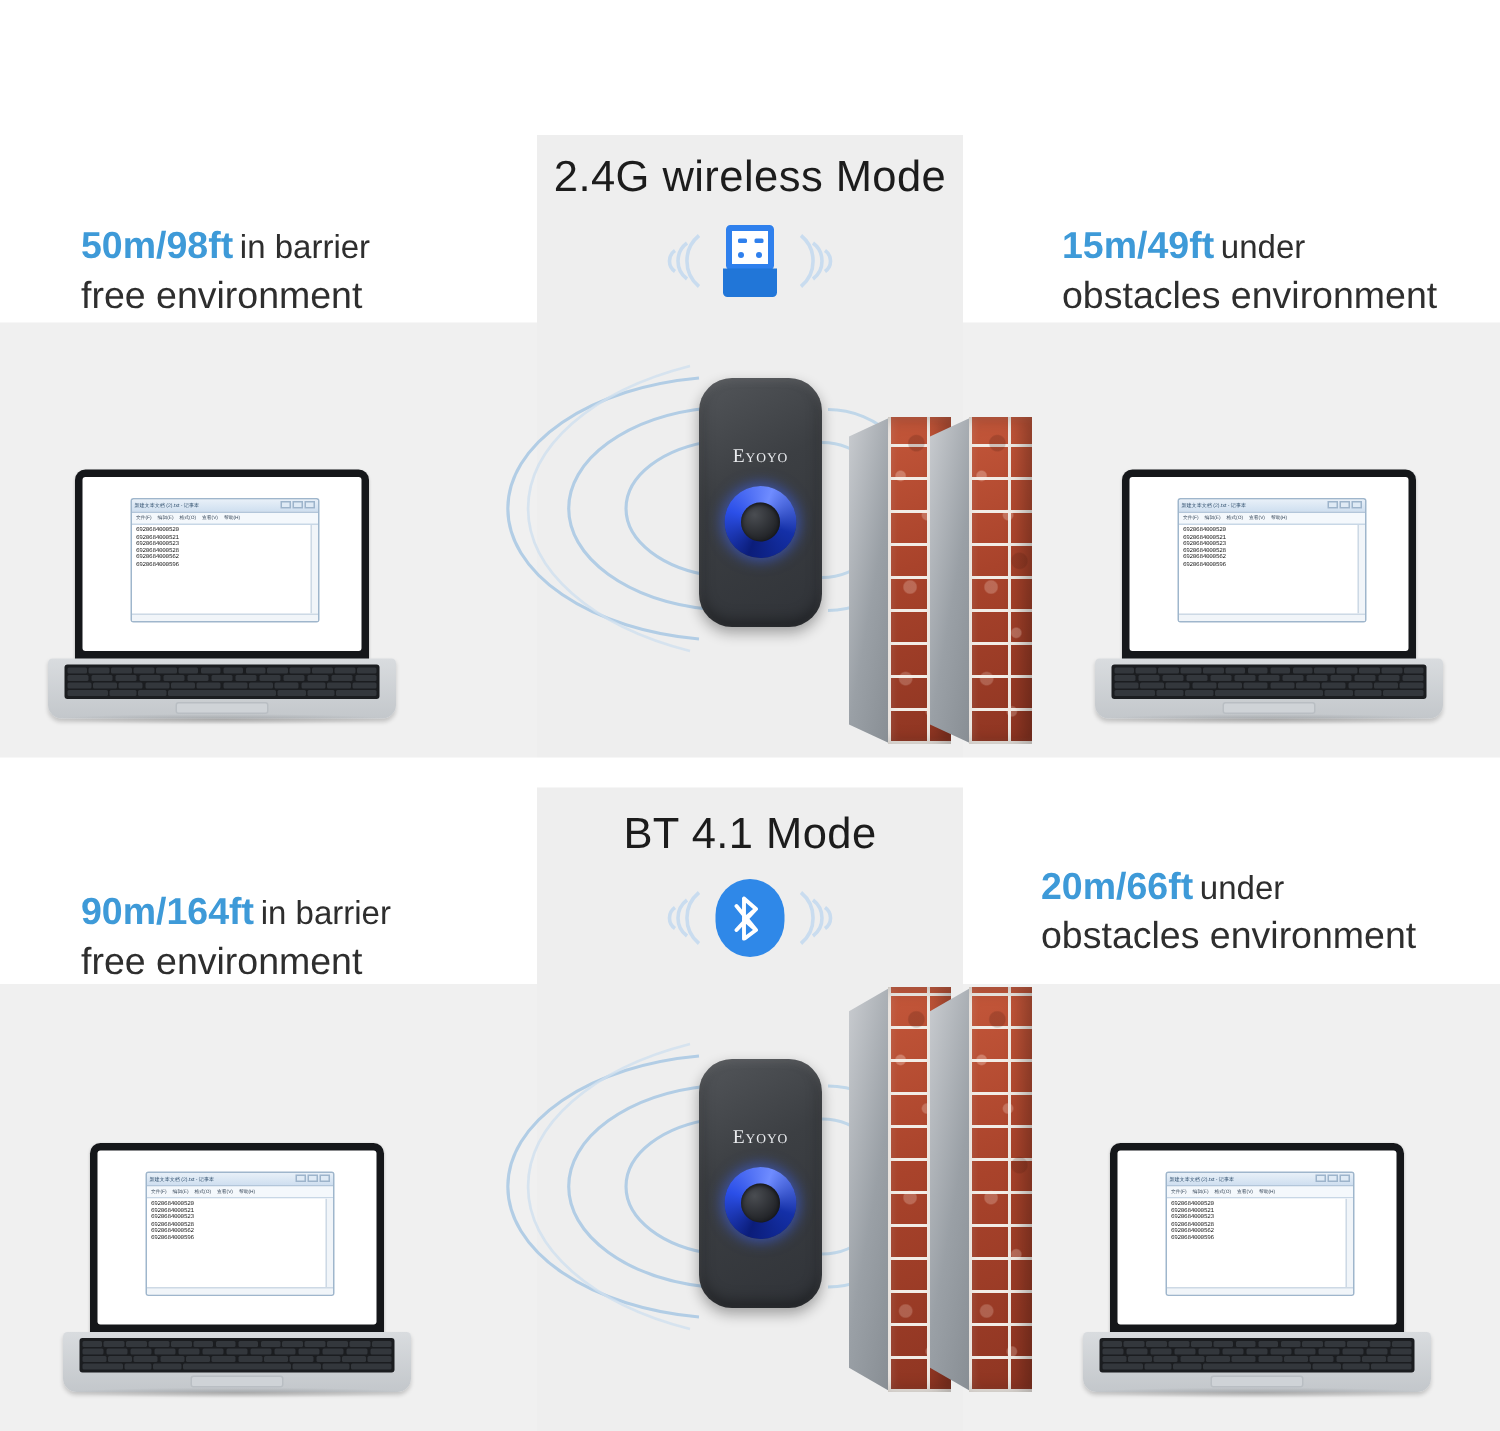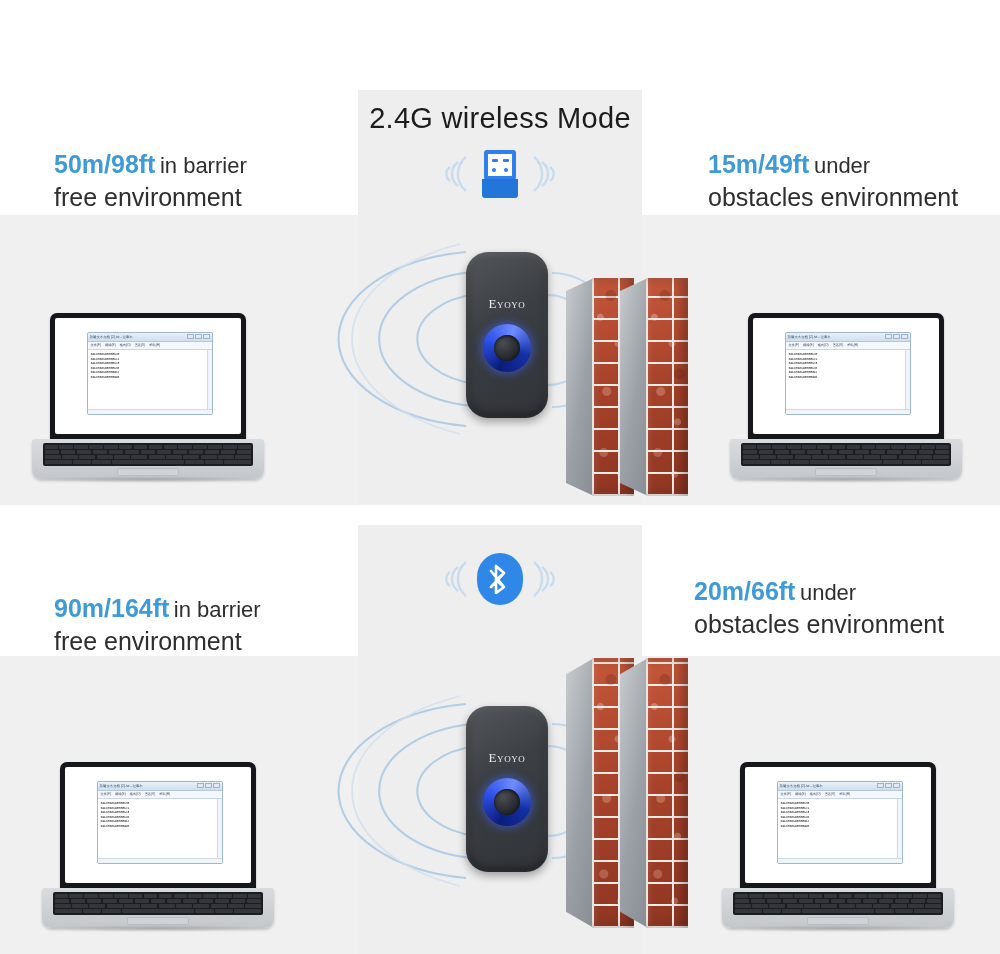--- a/index.html
+++ b/index.html
@@ -508,20 +508,21 @@
     </div>
   </div>
 
   <div class="section" id="section-bt">
 
     <div class="panel panel-center" style="top:7px;height:429px;"></div>
     <div class="panel panel-left" style="top:138px;height:298px;"></div>
     <div class="panel panel-right" style="top:138px;height:298px;"></div>
 
     <div class="mode-head" style="top:22px;">
+      <div class="mode-title">BT 4.1 Mode</div>
       <div class="mode-icon-wrap">
         <div class="arcs arcs-left">
           <svg width="46" height="46" viewBox="0 0 46 46">
             <path d="M38 6 A22 22 0 0 0 38 40" fill="none" stroke="#c9dcef" stroke-width="2.4"></path>
             <path d="M30 11 A15 15 0 0 0 30 35" fill="none" stroke="#c9dcef" stroke-width="2.4"></path>
             <path d="M22 16 A8.5 8.5 0 0 0 22 30" fill="none" stroke="#c9dcef" stroke-width="2.4"></path>
           </svg>
         </div>
 
         <div class="bt-icon">

